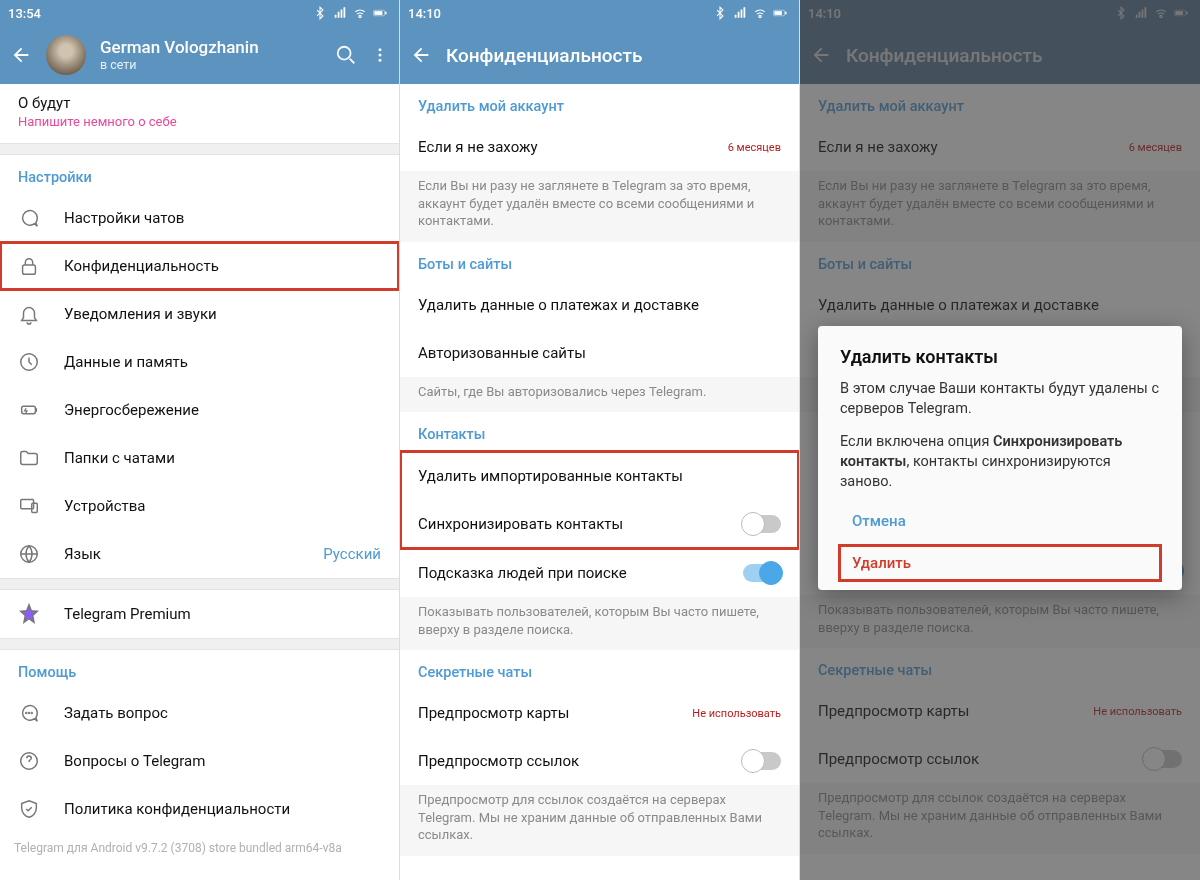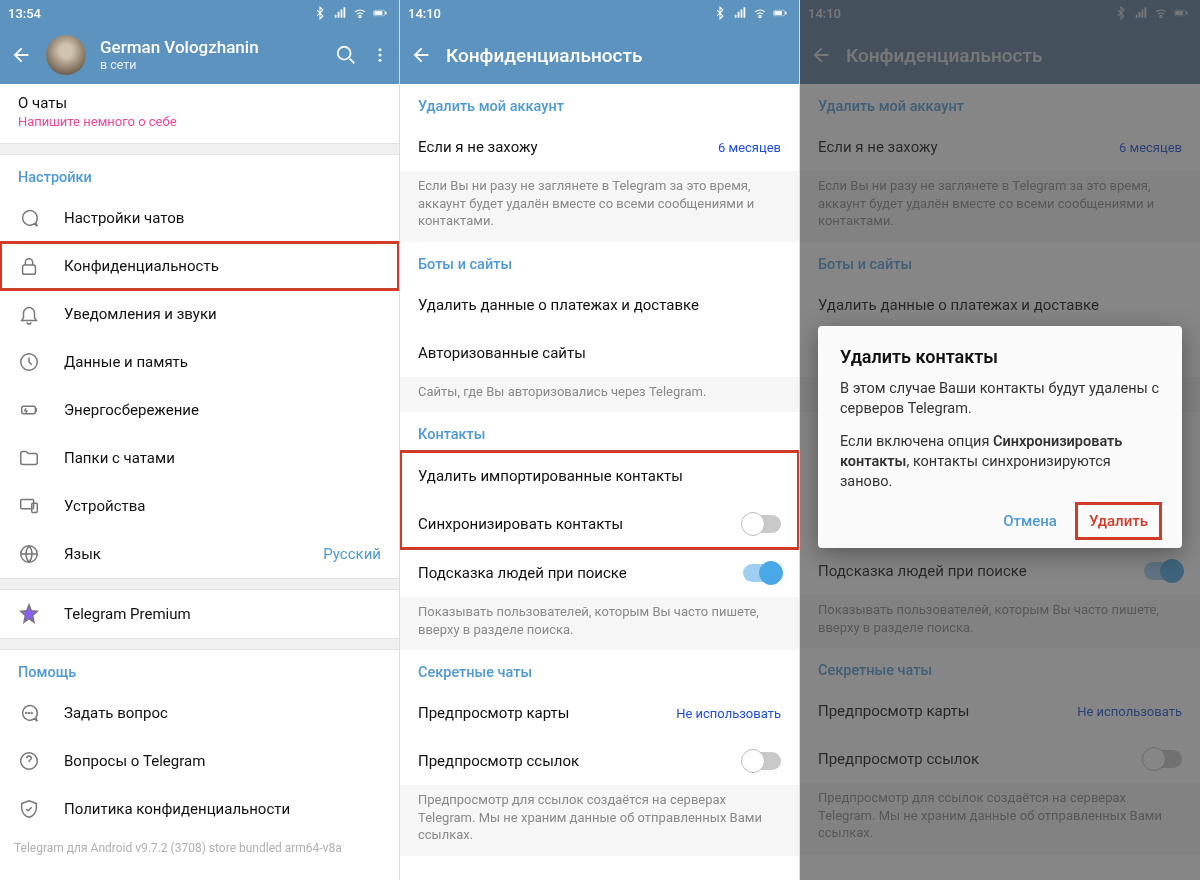--- a/index.html
+++ b/index.html
@@ -27,37 +27,37 @@
   .item .val { color:#4e9ad4; font-size:15px;}
   .item .ico { width:22px; height:22px; display:flex; align-items:center; justify-content:center;}
   .item .ico svg { width:22px; height:22px; stroke:#777; fill:none; stroke-width:1.6;}
   .bio { padding:10px 18px 14px; }
   .bio .t1 { font-size:15px; color:#111;}
   .bio .t2 { font-size:13px; color:#ec4899; margin-top:2px;}
   .divider { height:12px; background:#f0f0f0; border-top:1px solid #e3e3e3; border-bottom:1px solid #e3e3e3;}
   .note { font-size:13px; color:#8a8a8a; padding:6px 18px 12px; line-height:1.35; background:#f6f6f6;}
   .row-item { display:flex; align-items:center; min-height:48px; padding:0 18px; font-size:15px; color:#111; gap:20px;}
   .row-item .lbl { flex:1;}
-  .row-item .val { color:#1d4ed8; font-size:13px;}
+  .row-item .val { color:#b91c1c; font-size:11px;}
   .toggle { width:38px; height:18px; border-radius:10px; position:relative; background:#c9c9c9;}
   .toggle::after { content:""; position:absolute; width:22px; height:22px; border-radius:50%; background:#fff; border:1px solid #bbb; top:-3px; left:-2px;}
   .toggle.on { background:#9fd0f2;}
   .toggle.on::after { background:#4aa8e8; border-color:#4aa8e8; left:auto; right:-2px;}
   .hl { outline:3px solid #d13b2a; outline-offset:-2px;}
   .premium-star { width:22px; height:22px; }
   .version { font-size:12px; color:#b0b0b0; padding:8px 14px;}
   
   .overlay { position:absolute; inset:0; background:rgba(60,60,60,.55);}
   .dimmed .header, .dimmed .statusbar { filter:brightness(.75) saturate(.7);}
   .dimmed .body { filter:brightness(.88);}
   .dialog { position:absolute; left:18px; right:18px; top:326px; background:#fafafa; border-radius:4px; box-shadow:0 6px 24px rgba(0,0,0,.35); padding:20px 22px 10px;}
   .dialog .dt { font-size:18px; font-weight:600; color:#111; margin-bottom:12px;}
   .dialog .db { font-size:14.5px; color:#333; line-height:1.4; margin-bottom:12px;}
   .dialog .db b { font-weight:600;}
-  .dialog .dbtns { display:flex; justify-content:flex-end; gap:8px; margin-top:4px;}
+  .dialog .dbtns { display:flex; justify-content:flex-end; gap:8px; margin-top:4px;flex-direction:column;}
   .dbtn { font-size:15px; font-weight:500; padding:8px 12px; cursor:pointer; color:#4e9ad4;}
   .dbtn.danger { color:#d13b2a;}
   .dbtn.hl { outline:3px solid #d13b2a; outline-offset:-1px;}
 </style>
 </head>
 <body>
 
 <div class="row">
 
 <div class="panel">
@@ -94,21 +94,21 @@
           <path d="M21 21l-5-5" stroke="#fff" stroke-width="2"></path>
         </svg>
     <svg class="hicon" viewBox="0 0 24 24" style="width:18px">
           <circle cx="12" cy="5" r="2" fill="#fff"></circle>
           <circle cx="12" cy="12" r="2" fill="#fff"></circle>
           <circle cx="12" cy="19" r="2" fill="#fff"></circle>
         </svg>
   </div>
   <div class="body">
     <div class="bio">
-      <div class="t1">О чаты</div>
+      <div class="t1">О будут</div>
       <div class="t2">Напишите немного о себе</div>
     </div>
     <div class="divider"></div>
     <div class="sec-title">Настройки</div>
 
     <div class="item">
       <span class="ico">
             <svg viewBox="0 0 24 24">
               <path d="M21 12a8 8 0 10-3 6.2L21 21l-1.5-4A8 8 0 0021 12z"></path>
             </svg>

